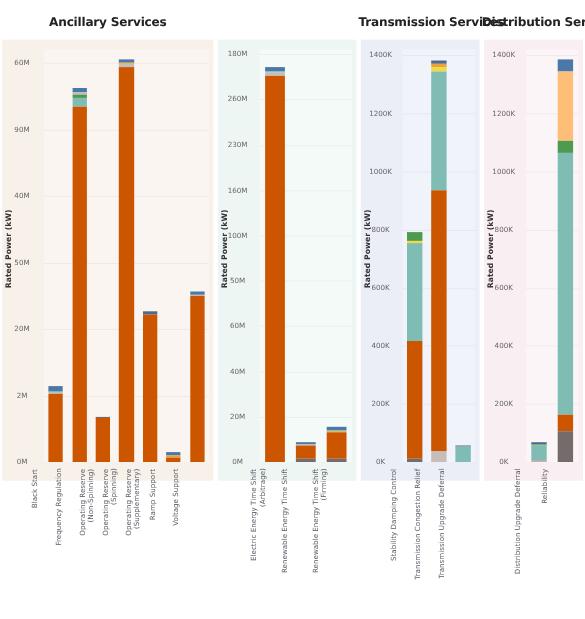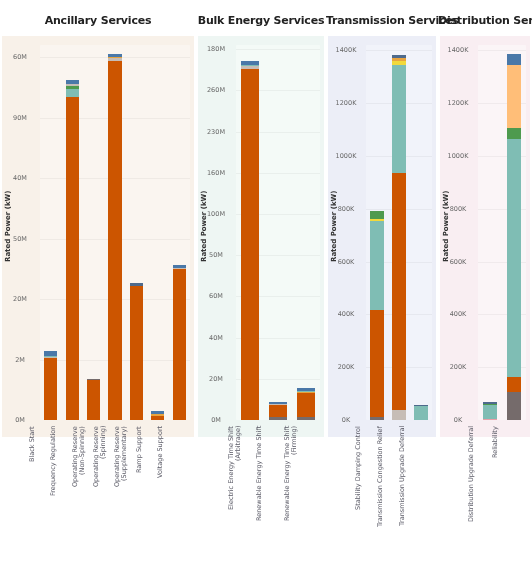--- a/index.html
+++ b/index.html
@@ -117,21 +117,20 @@
       <div class="xtick" style="left: 135.857px; width: 44px; top: 414px; height: 148px;">Ramp Support</div>
       <div class="bar" title="Voltage Support" style="left: 172.643px; width: 13.2857px; top: 252.677px; height: 155.323px;">
         <div class="seg" style="height: 150.605px; background: rgb(204, 85, 0);"></div>
         <div class="seg" style="height: 1.08871px; background: rgb(198, 189, 182);"></div>
         <div class="seg" style="height: 3.62903px; background: rgb(74, 120, 168);"></div>
       </div>
       <div class="xtick" style="left: 157.286px; width: 44px; top: 414px; height: 148px;">Voltage Support</div>
     </div>
     <div class="panel" style="left: 196px; width: 130px;">
       <div style="position: absolute; inset: 24px 2px 8px; background: rgb(238, 246, 243);"></div>
-      <div class="panel-title">Bulk Energy Services</div>
       <div class="plot-bg" style="left: 40px; top: 33px; width: 84px; height: 375px; background: rgb(244, 250, 247);"></div>
       <div class="ylabel" style="left: -22px; top: 215.5px; width: 60px; text-align: center; transform: rotate(-90deg);">Rated Power (kW)</div>
       <div class="ytick" style="left: 4px; width: 32px; top: 404px;">0M</div>
       <div class="gridline" style="left: 40px; top: 366.791px; width: 84px;"></div>
       <div class="ytick" style="left: 4px; width: 32px; top: 362.791px;">20M</div>
       <div class="gridline" style="left: 40px; top: 325.582px; width: 84px;"></div>
       <div class="ytick" style="left: 4px; width: 32px; top: 321.582px;">40M</div>
       <div class="gridline" style="left: 40px; top: 284.374px; width: 84px;"></div>
       <div class="ytick" style="left: 4px; width: 32px; top: 280.374px;">60M</div>
       <div class="gridline" style="left: 40px; top: 243.165px; width: 84px;"></div>

